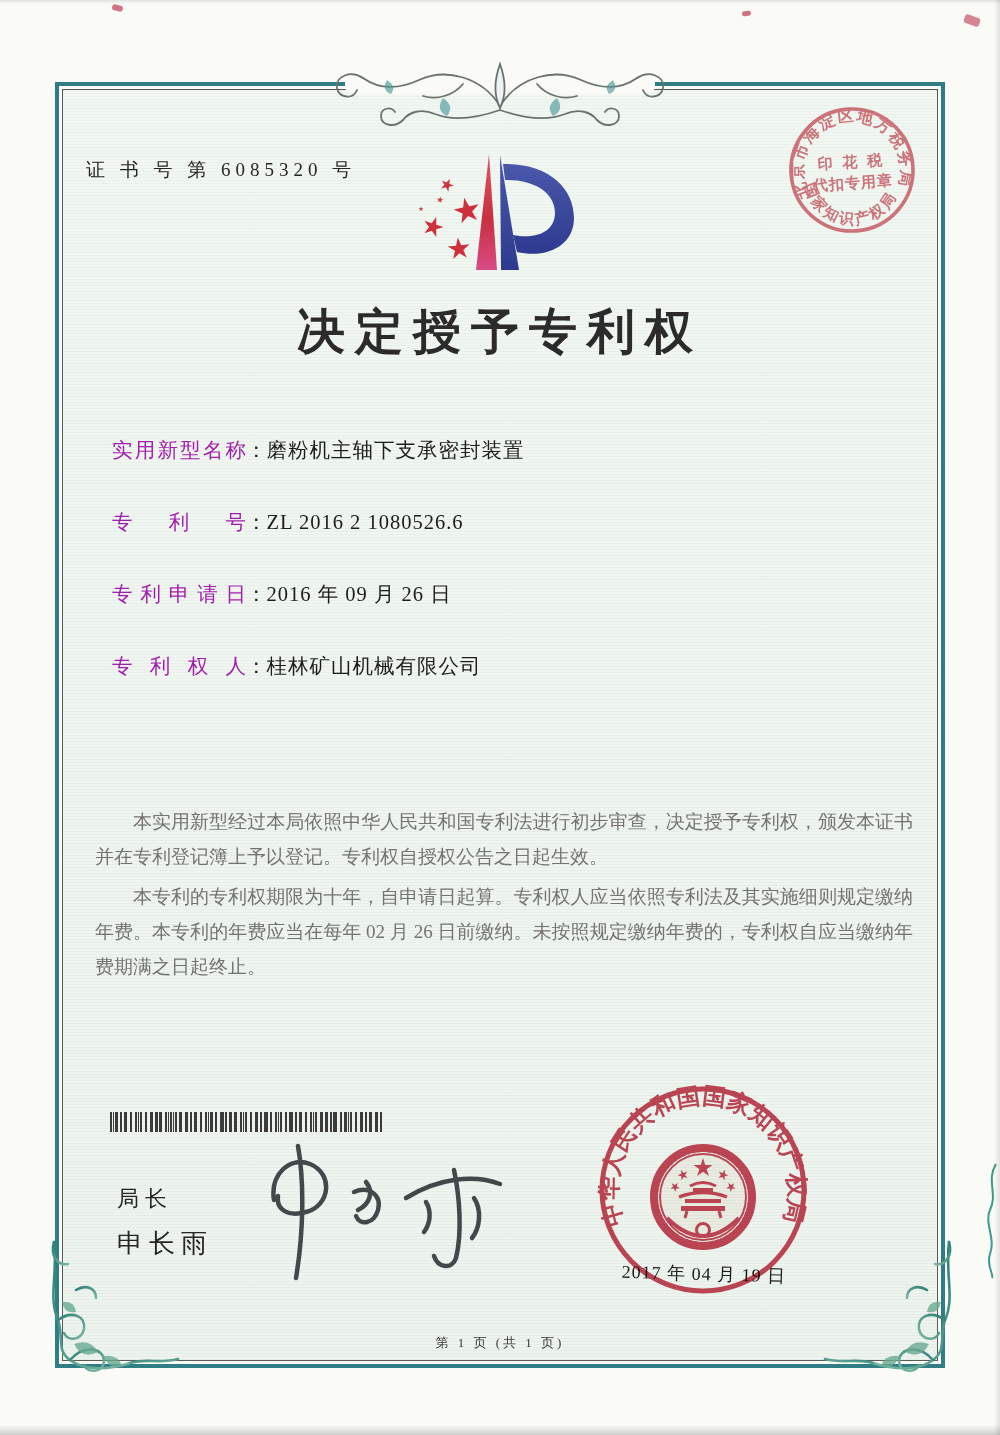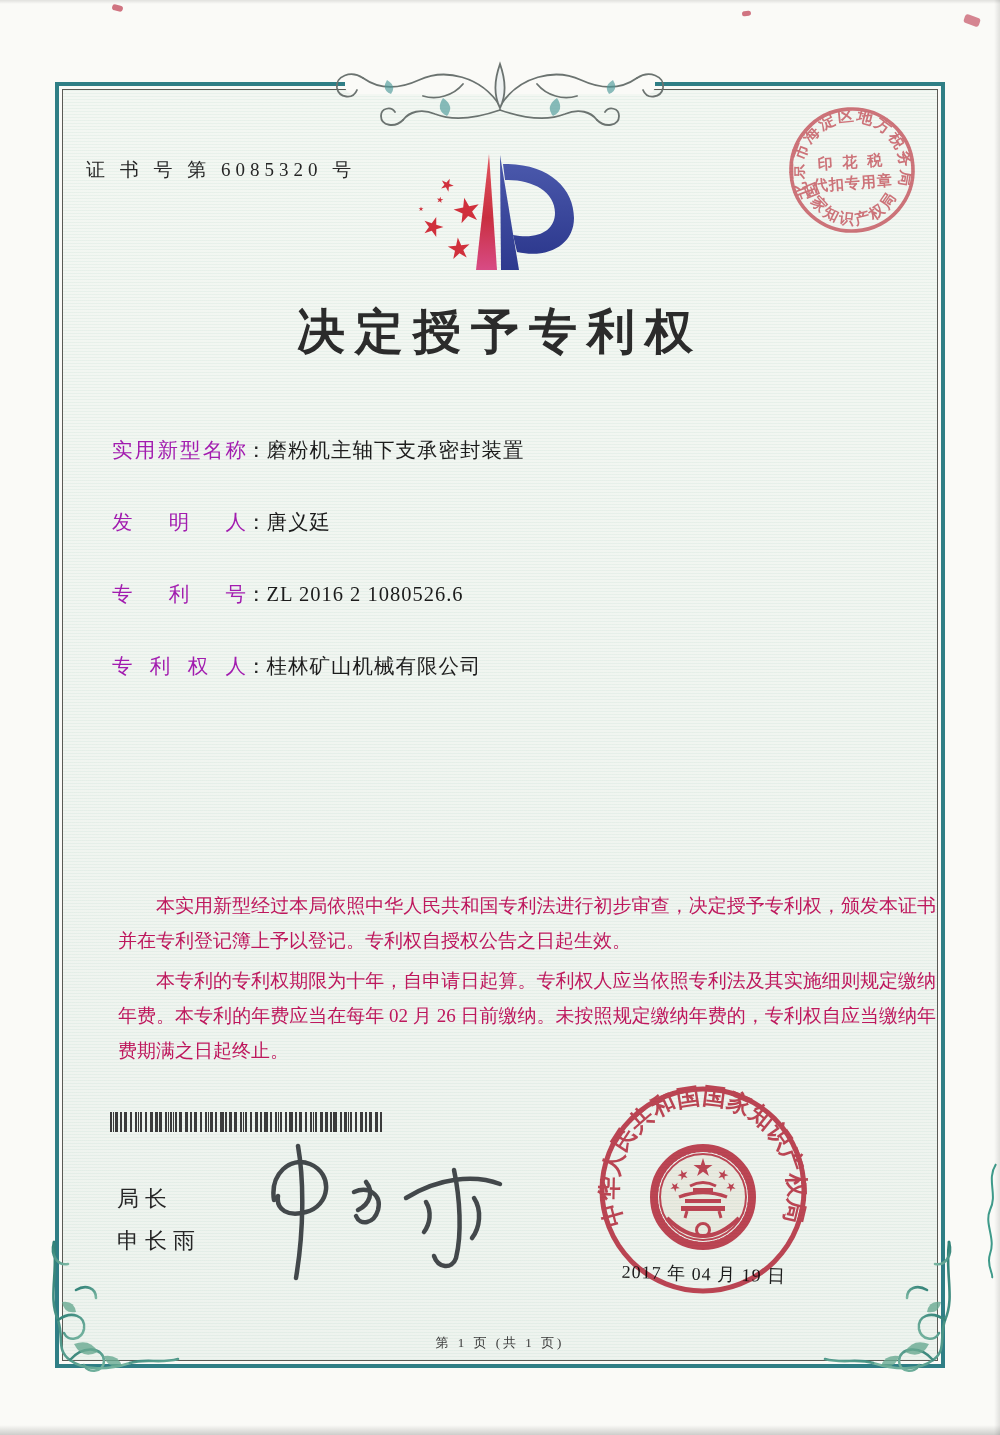--- a/index.html
+++ b/index.html
@@ -36,32 +36,32 @@
 
   .title{position:absolute;left:0;top:300px;width:100%;text-align:center;
     font-size:48px;font-weight:700;letter-spacing:10px;color:#2b2b2b;}
 
   .fields{position:absolute;left:112px;top:436px;width:780px;}
   .field-row{height:22px;margin-bottom:50px;font-size:20.5px;white-space:nowrap;}
   .f-label{display:inline-block;width:134px;text-align:justify;text-align-last:justify;color:#a21caf;}
   .f-colon{display:inline-block;color:#222;}
   .f-value{letter-spacing:1px;color:#1c1c1c;}
 
-  .body-text{position:absolute;left:95px;top:888px;width:818px;
-    font-size:19px;line-height:35px;text-align:justify;color:#be185d;margin-left:23px;}
+  .body-text{position:absolute;left:95px;top:804px;width:818px;
+    font-size:19px;line-height:35px;text-align:justify;color:#737373;}
   .body-text p{margin:0 0 5px 0;text-indent:2em;}
 
   .barcode{position:absolute;left:110px;top:1112px;width:272px;height:20px;
     background:
       repeating-linear-gradient(90deg,#3b3b3b 0 2px,transparent 2px 5px),
       repeating-linear-gradient(90deg,#3b3b3b 0 1px,transparent 1px 7px),
       repeating-linear-gradient(90deg,transparent 0 3px,#3b3b3b 3px 4px,transparent 4px 11px);}
 
   .sig-title{position:absolute;left:117px;top:1184px;font-size:22px;letter-spacing:6px;color:#262626;}
-  .sig-name{position:absolute;left:117px;top:1226px;font-size:22px;letter-spacing:6px;color:#262626;text-align:right;}
+  .sig-name{position:absolute;left:117px;top:1226px;font-size:26px;letter-spacing:6px;color:#262626;text-align:right;}
   .signature{position:absolute;left:258px;top:1138px;width:270px;height:150px;}
 
   .issue-date{position:absolute;left:598px;top:1262px;width:212px;text-align:center;
     font-size:18px;letter-spacing:1px;color:#1c1c1c;transform:rotate(1.5deg);z-index:1;}
   .seal-office{position:absolute;left:595px;top:1082px;width:216px;height:216px;
     mix-blend-mode:multiply;opacity:.93;z-index:2;}
   .seal-tax{position:absolute;left:786px;top:104px;width:132px;height:132px;
     mix-blend-mode:multiply;opacity:.85;transform:rotate(-4deg);}
 
   .footer{position:absolute;left:0;top:1334px;width:100%;text-align:center;
@@ -196,24 +196,24 @@
   </g>
 </svg>
 
 <div class="title">决定授予专利权</div>
 
 <div class="fields">
   <div class="field-row">
     <span class="f-label">实用新型名称</span><span class="f-colon">：</span><span class="f-value">磨粉机主轴下支承密封装置</span>
   </div>
   <div class="field-row">
-    <span class="f-label">发明人</span><span class="f-colon">：</span><span class="f-value">唐义廷</span>
-  </div>
-  <div class="field-row">
     <span class="f-label">专利号</span><span class="f-colon">：</span><span class="f-value">ZL 2016 2 1080526.6</span>
+  </div>
+  <div class="field-row">
+    <span class="f-label">专利申请日</span><span class="f-colon">：</span><span class="f-value">2016 年 09 月 26 日</span>
   </div>
   <div class="field-row">
     <span class="f-label">专利权人</span><span class="f-colon">：</span><span class="f-value">桂林矿山机械有限公司</span>
   </div>
 </div>
 
 <div class="body-text">
   <p>本实用新型经过本局依照中华人民共和国专利法进行初步审查，决定授予专利权，颁发本证书并在专利登记簿上予以登记。专利权自授权公告之日起生效。</p>
   <p>本专利的专利权期限为十年，自申请日起算。专利权人应当依照专利法及其实施细则规定缴纳年费。本专利的年费应当在每年 02 月 26 日前缴纳。未按照规定缴纳年费的，专利权自应当缴纳年费期满之日起终止。</p>
 </div>

